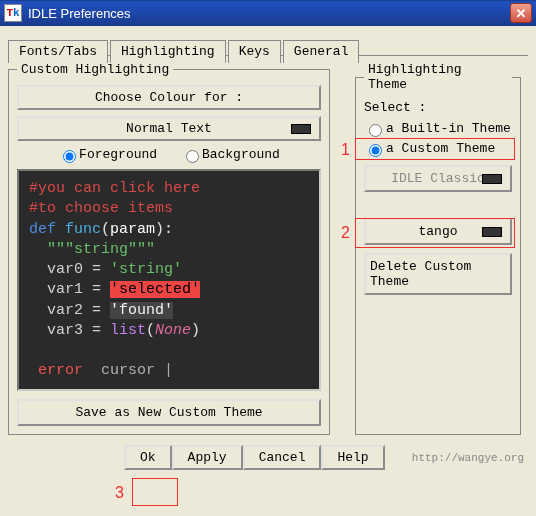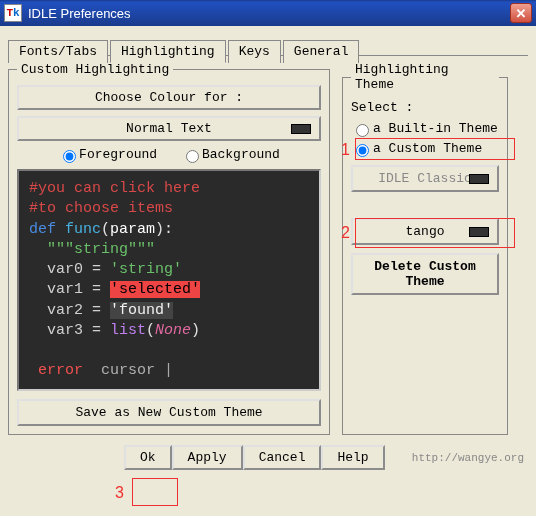--- a/index.html
+++ b/index.html
@@ -60,21 +60,21 @@
     position: relative;
     top: 8px;
     cursor: pointer;
   }
   .tab.active {
     background: #ece9d8;
     border-bottom: 1px solid #ece9d8;
   }
   .main {
     display: flex;
-    gap: 12px;
+    gap: 25px;
   }
   fieldset {
     border: 1px solid #888;
     margin: 0;
     padding: 8px;
   }
   legend { padding: 0 4px; }
   .left { width: 322px; }
   .right { width: 166px; }
   .dropdown-btn {
@@ -156,22 +156,20 @@
     width: 20px; height: 10px;
     background: #333;
     border: 1px solid #000;
   }
   .del-btn {
     width: 100%;
     padding: 4px;
     border: 2px outset #e0e0e0;
     background: #ece9d8;
     cursor: pointer;
-    text-align: center;
-    font-weight: bold;
   }
   .bottom {
     display: flex;
     align-items: center;
     margin-top: 10px;
     padding: 0 4px;
   }
   .bottom .spacer-left { width: 112px; }
   .btn {
     padding: 3px 14px;

